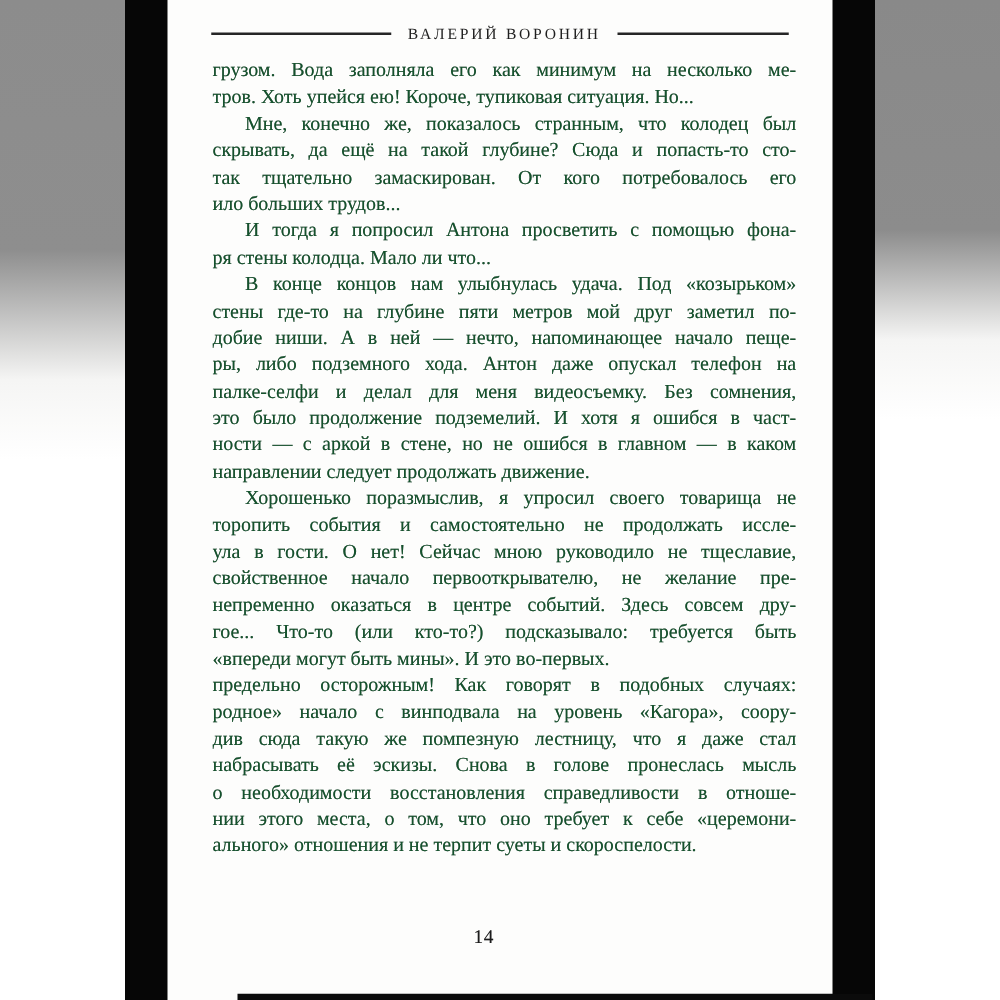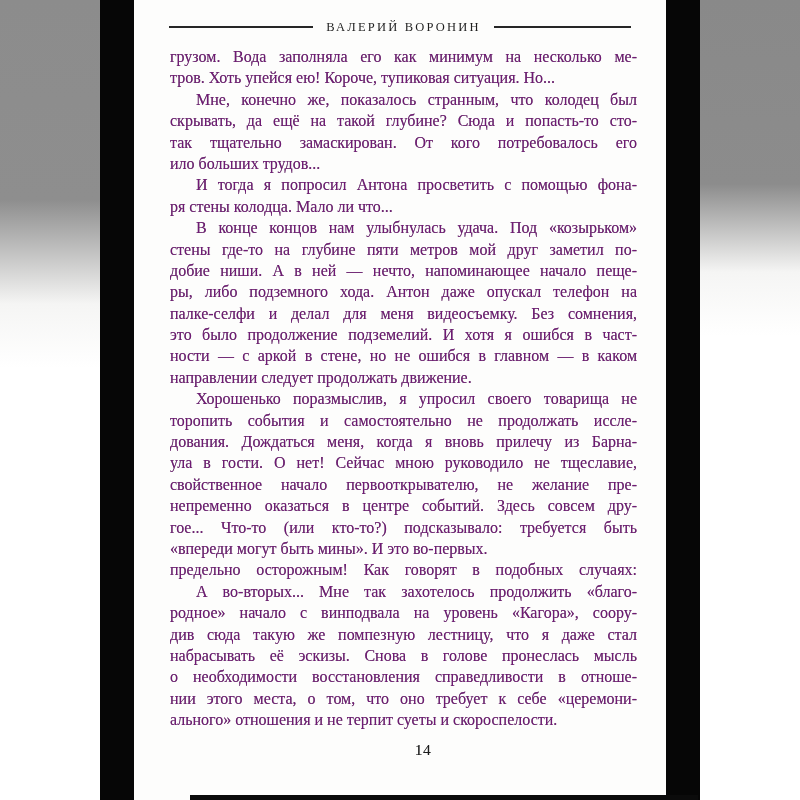--- a/index.html
+++ b/index.html
@@ -34,31 +34,31 @@
   .rule { height: 2px; background: #262626; }
   .rule-left  { width: 144px; }
   .rule-right { width: 137px; }
   .author {
     font-size: 12.5px; letter-spacing: 2.2px; color: #1f1f1f;
     white-space: nowrap; line-height: 14px;
   }
 
   .text-block {
     position: absolute; left: 170px; top: 46px; width: 467px;
-    color: #701a75; font-size: 16px; line-height: 21.4px;
+    color: #14532d; font-size: 16px; line-height: 21.4px;
     text-shadow: 0 0 0.4px rgba(25,25,25,0.55);
   }
   .line { text-align: justify; text-align-last: justify; height: 21.4px; overflow: hidden; }
   .line.indent { text-indent: 26px; }
   .line.para-end { text-align: left; text-align-last: auto; }
 
   .page-number {
     position: absolute; left: 134px; top: 741px; width: 506px;
     text-align: center; font-size: 15.5px; color: #1c1c1c;
-    letter-spacing: 0.5px; text-shadow: 0 0 0.4px rgba(25,25,25,0.5); padding-left: 36px;
+    letter-spacing: 0.5px; text-shadow: 0 0 0.4px rgba(25,25,25,0.5);
   }
 </style>
 </head>
 <body>
 
 <div class="stage">
 
   <div class="margin-left"></div>
   <div class="margin-right"></div>
 
@@ -86,28 +86,26 @@
       <div class="line indent">В конце концов нам улыбнулась удача. Под «козырьком»</div>
       <div class="line">стены где-то на глубине пяти метров мой друг заметил по-</div>
       <div class="line">добие ниши. А в ней — нечто, напоминающее начало пеще-</div>
       <div class="line">ры, либо подземного хода. Антон даже опускал телефон на</div>
       <div class="line">палке-селфи и делал для меня видеосъемку. Без сомнения,</div>
       <div class="line">это было продолжение подземелий. И хотя я ошибся в част-</div>
       <div class="line">ности — с аркой в стене, но не ошибся в главном — в каком</div>
       <div class="line para-end">направлении следует продолжать движение.</div>
       <div class="line indent">Хорошенько поразмыслив, я упросил своего товарища не</div>
       <div class="line">торопить события и самостоятельно не продолжать иссле-</div>
-      <div class="line">дования. Дождаться меня, когда я вновь прилечу из Барна-</div>
       <div class="line">ула в гости. О нет! Сейчас мною руководило не тщеславие,</div>
       <div class="line">свойственное начало первооткрывателю, не желание пре-</div>
       <div class="line">непременно оказаться в центре событий. Здесь совсем дру-</div>
       <div class="line">гое... Что-то (или кто-то?) подсказывало: требуется быть</div>
       <div class="line para-end">«впереди могут быть мины». И это во-первых.</div>
       <div class="line">предельно осторожным! Как говорят в подобных случаях:</div>
-      <div class="line indent">А во-вторых... Мне так захотелось продолжить «благо-</div>
       <div class="line">родное» начало с винподвала на уровень «Кагора», соору-</div>
       <div class="line">див сюда такую же помпезную лестницу, что я даже стал</div>
       <div class="line">набрасывать её эскизы. Снова в голове пронеслась мысль</div>
       <div class="line">о необходимости восстановления справедливости в отноше-</div>
       <div class="line">нии этого места, о том, что оно требует к себе «церемони-</div>
       <div class="line para-end">ального» отношения и не терпит суеты и скороспелости.</div>
     </div>
 
   <div class="page-number">14</div>
 

